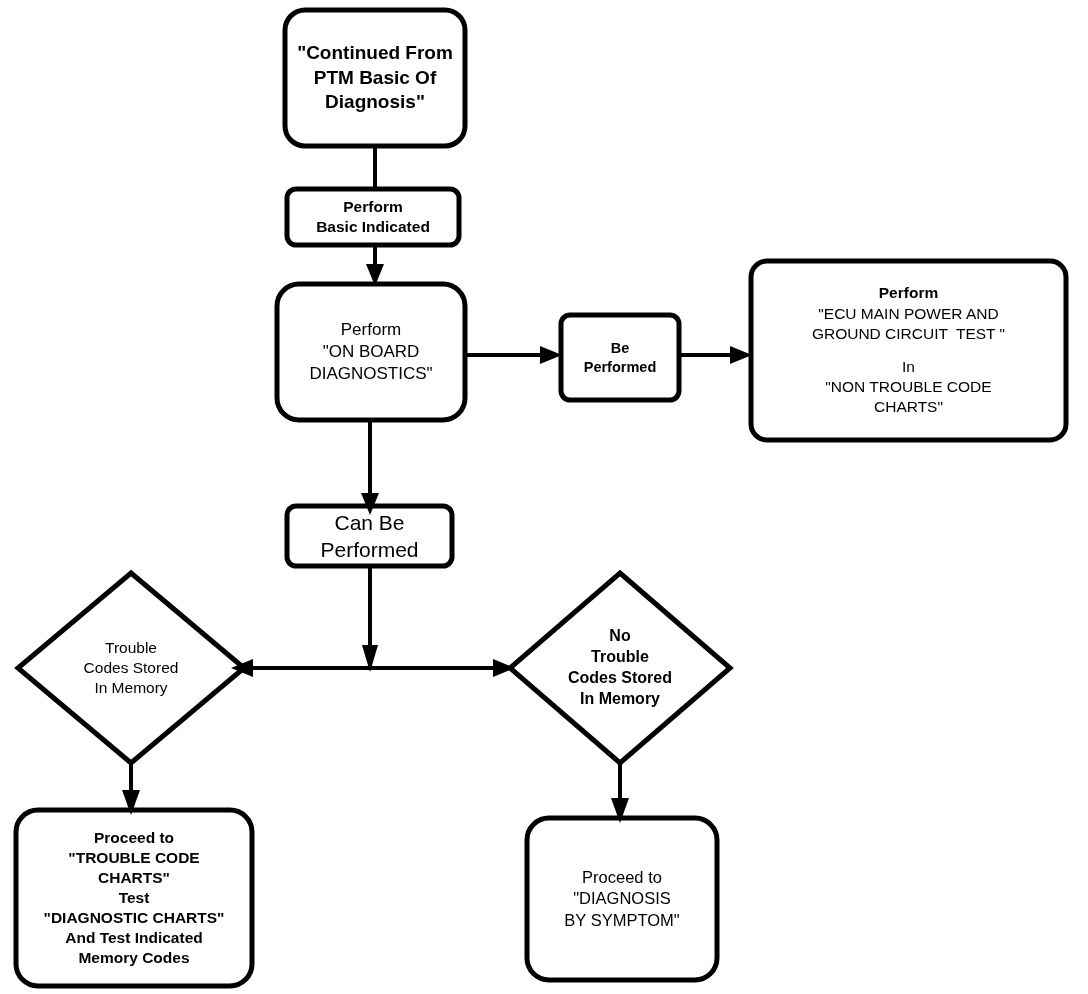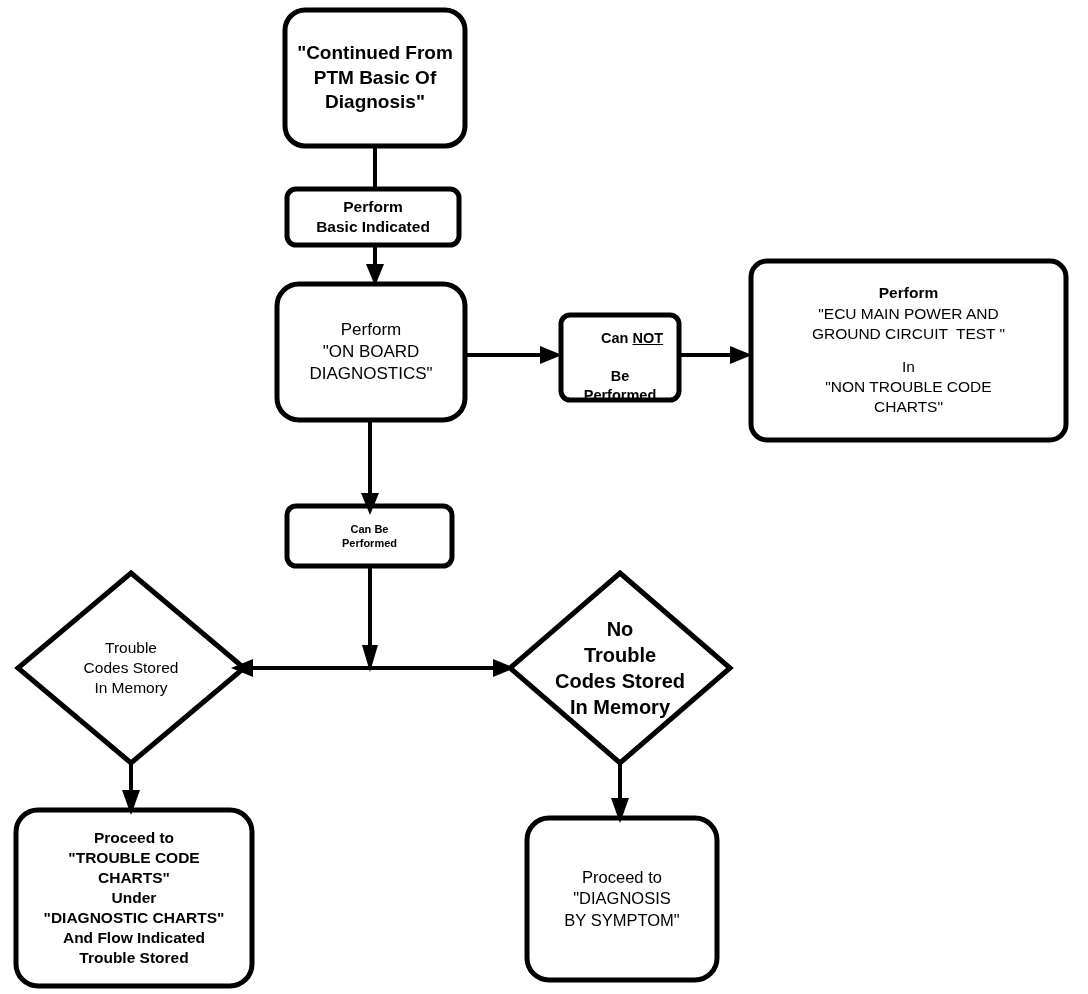--- a/index.html
+++ b/index.html
@@ -132,63 +132,60 @@
     <span class="ln">Basic Indicated</span>
   </div>
 
   <div class="node-label w-normal" style="left:277px; top:284px; width:188px; height:136px; font-size:17px;">
     <span class="ln">Perform</span>
     <span class="ln">"ON BOARD</span>
     <span class="ln">DIAGNOSTICS"</span>
   </div>
 
   <div class="node-label w-bold" style="left:561px; top:315px; width:118px; height:85px; font-size:14.5px;">
-    <span class="ln">
-      <span>Can </span><span class="u-line">NOT</span>
-    </span>
     <span class="ln">Be</span>
     <span class="ln">Performed</span>
   </div>
 
   <div class="node-label" style="left:751px; top:261px; width:315px; height:179px; font-size:15.5px;">
     <span class="ln w-bold">Perform</span>
     <span class="ln w-normal">"ECU MAIN POWER AND</span>
     <span class="ln w-normal">GROUND CIRCUIT  TEST "</span>
     <span class="spacer-line"></span>
     <span class="ln w-normal">In</span>
     <span class="ln w-normal">"NON TROUBLE CODE</span>
     <span class="ln w-normal">CHARTS"</span>
   </div>
 
-  <div class="node-label w-normal" style="left:287px; top:506px; width:165px; height:60px; font-size:11px;font-weight:bold;">
+  <div class="node-label w-normal" style="left:287px; top:506px; width:165px; height:60px; font-size:21px;">
     <span class="ln">Can Be</span>
     <span class="ln">Performed</span>
   </div>
 
   <div class="node-label w-normal" style="left:31px; top:598px; width:200px; height:140px; font-size:15.5px;">
     <span class="ln">Trouble</span>
     <span class="ln">Codes Stored</span>
     <span class="ln">In Memory</span>
   </div>
 
-  <div class="node-label w-bold" style="left:520px; top:598px; width:200px; height:140px; font-size:20px;">
+  <div class="node-label w-bold" style="left:520px; top:598px; width:200px; height:140px; font-size:16px;">
     <span class="ln">No</span>
     <span class="ln">Trouble</span>
     <span class="ln">Codes Stored</span>
     <span class="ln">In Memory</span>
   </div>
 
   <div class="node-label w-bold" style="left:16px; top:810px; width:236px; height:176px; font-size:15.5px;">
     <span class="ln">Proceed to</span>
     <span class="ln">"TROUBLE CODE</span>
     <span class="ln">CHARTS"</span>
-    <span class="ln">Under</span>
+    <span class="ln">Test</span>
     <span class="ln">"DIAGNOSTIC CHARTS"</span>
-    <span class="ln">And Flow Indicated</span>
-    <span class="ln">Trouble Stored</span>
+    <span class="ln">And Test Indicated</span>
+    <span class="ln">Memory Codes</span>
   </div>
 
   <div class="node-label w-normal" style="left:527px; top:818px; width:190px; height:162px; font-size:16.5px;">
     <span class="ln">Proceed to</span>
     <span class="ln">"DIAGNOSIS</span>
     <span class="ln">BY SYMPTOM"</span>
   </div>
 
 </div>
 

